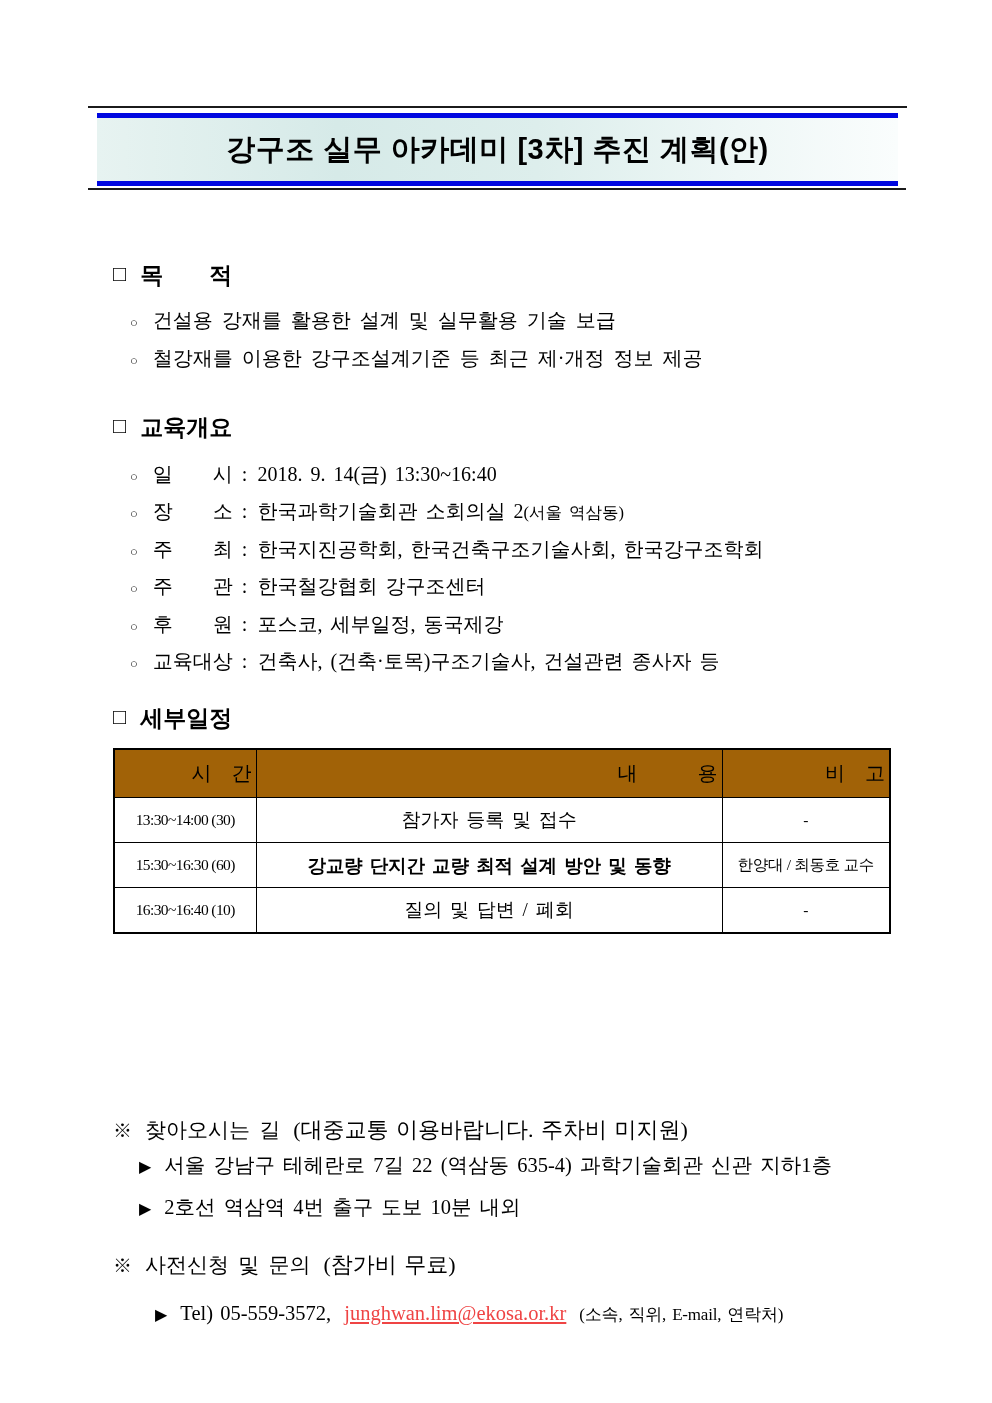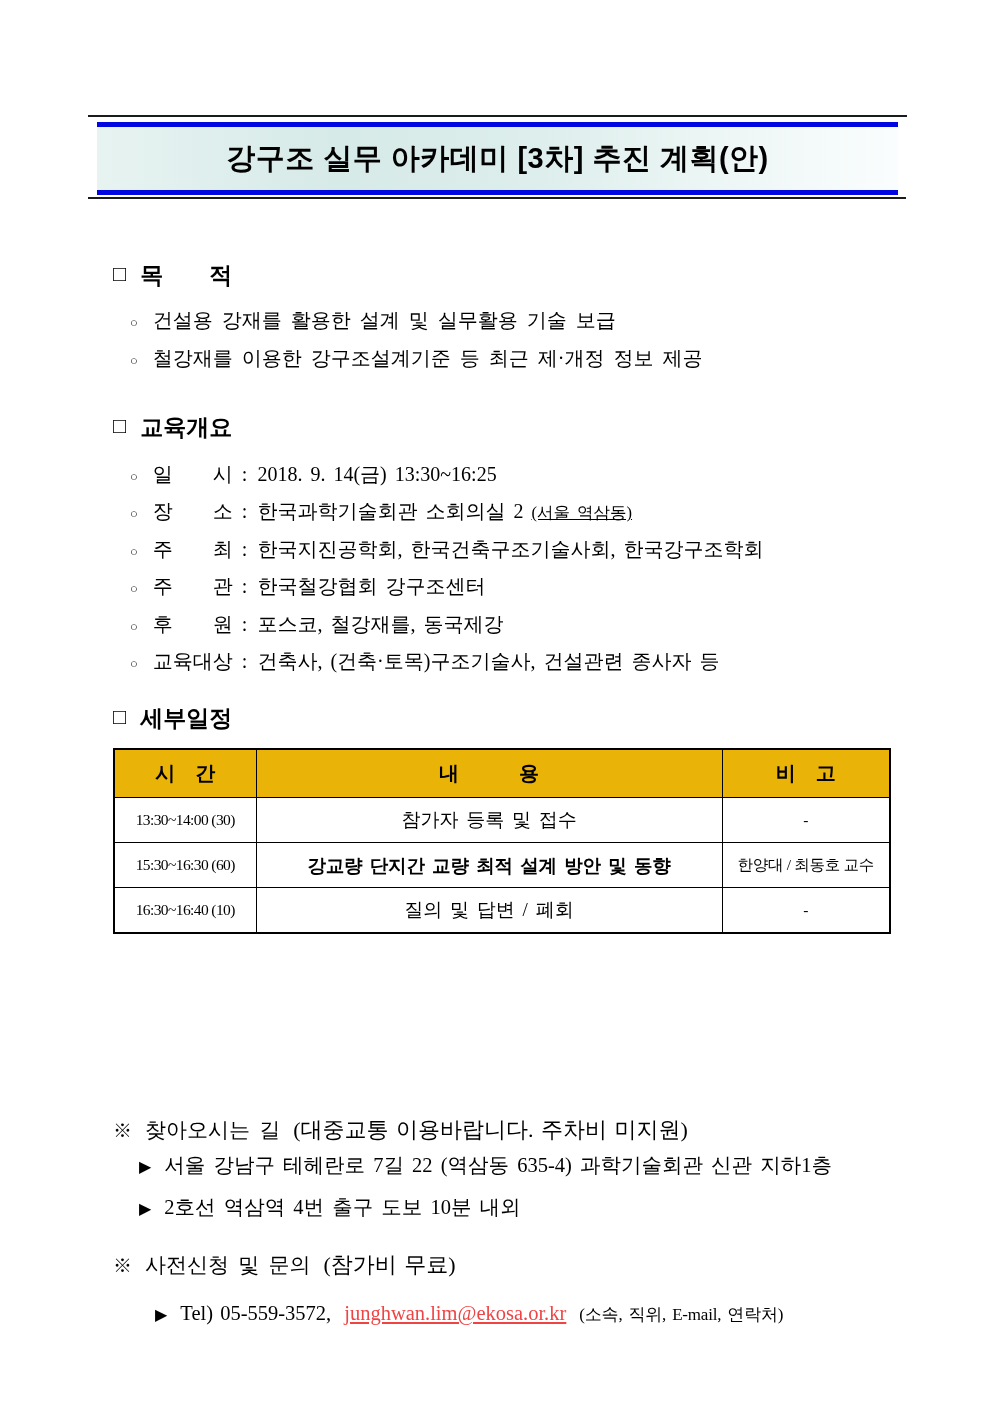--- a/index.html
+++ b/index.html
@@ -2,21 +2,21 @@
 <html lang="ko"><head>
 <meta charset="utf-8">
 <style>
   html,body{margin:0;padding:0;background:#ffffff;}
   .page{
     position:relative;width:992px;height:1403px;background:#ffffff;
     overflow:hidden;color:#000;font-family:"Liberation Serif","DejaVu Serif",serif;
   }
 
   
-  .banner{position:absolute;left:88px;top:115px;width:819px;text-align:center;}
+  .banner{position:absolute;left:88px;top:106px;width:819px;text-align:center;}
   .rule{height:2px;background:#1b1b1b;}
   .rule.bottom{width:818px;}
   .banner-inner{
     margin:5px 9px 2px 9px;height:63px;
     border-top:5px solid #0007e0;border-bottom:5px solid #0007e0;
     background:linear-gradient(90deg,#e7f3f1 0%,#d6eae8 30%,#ddeeec 55%,#eef7f6 80%,#fafdfd 100%);
     display:flex;align-items:center;justify-content:center;
   }
   .banner-title{
     font-family:"Liberation Sans","DejaVu Sans",sans-serif;
@@ -39,21 +39,21 @@
   .ov-items{margin-top:14px;}
   .ov-line{display:flex;align-items:baseline;padding-left:17px;font-size:20px;line-height:35.4px;word-spacing:3px;}
   .ov-line .circ-marker{margin-right:15px;}
   .ov-label{display:inline-block;width:85px;white-space:pre;}
   .ov-colon{margin:0 10px 0 4px;}
   .ov-note{font-size:16.5px;}
 
   .schedule{top:703px;}
   table.sched{margin-top:14px;border-collapse:collapse;table-layout:fixed;width:776px;border:2px solid #000;}
   .sched th,.sched td{border:1px solid #000;text-align:center;vertical-align:middle;padding:0 4px;overflow:hidden;}
-  .sched th{height:47px;background:#eab308;font-weight:700;font-size:20px;white-space:pre;}
+  .sched th{height:47px;background:#a16207;font-weight:400;font-size:20px;white-space:pre;text-align:right;}
   .sched td{height:44px;}
   .td-time{font-size:15.5px;letter-spacing:-.6px;white-space:nowrap;}
   .td-content{font-size:19px;word-spacing:3px;}
   tr.bold-row .td-content{font-weight:bold;font-size:18.5px;letter-spacing:-.2px;}
   .td-remark{font-size:15.5px;letter-spacing:-.3px;white-space:nowrap;}
 
   .directions{top:1115px;}
   .note-head{display:flex;align-items:baseline;gap:13px;font-size:21px;word-spacing:4px;}
   .ref-marker{font-size:19px;}
   .note-note{font-size:22px;word-spacing:2px;}
@@ -101,46 +101,46 @@
   <div class="section overview">
     <div class="sec-head">
       <span class="sq-marker">□</span>
       <span>교육개요</span>
     </div>
     <div class="ov-items">
       <div class="ov-line">
         <span class="circ-marker">○</span>
         <span class="ov-label">일　　시</span>
         <span class="ov-colon">:</span>
-        <span>2018. 9. 14(금) 13:30~16:25</span>
+        <span>2018. 9. 14(금) 13:30~16:40</span>
       </div>
       <div class="ov-line">
         <span class="circ-marker">○</span>
         <span class="ov-label">장　　소</span>
         <span class="ov-colon">:</span>
         <span>한국과학기술회관 소회의실 2</span>
-        <span class="ov-note" style="margin-left:8px;text-decoration:underline;">(서울 역삼동)</span>
+        <span class="ov-note" style="">(서울 역삼동)</span>
       </div>
       <div class="ov-line">
         <span class="circ-marker">○</span>
         <span class="ov-label">주　　최</span>
         <span class="ov-colon">:</span>
         <span>한국지진공학회, 한국건축구조기술사회, 한국강구조학회</span>
       </div>
       <div class="ov-line">
         <span class="circ-marker">○</span>
         <span class="ov-label">주　　관</span>
         <span class="ov-colon">:</span>
         <span>한국철강협회 강구조센터</span>
       </div>
       <div class="ov-line">
         <span class="circ-marker">○</span>
         <span class="ov-label">후　　원</span>
         <span class="ov-colon">:</span>
-        <span>포스코, 철강재를, 동국제강</span>
+        <span>포스코, 세부일정, 동국제강</span>
       </div>
       <div class="ov-line">
         <span class="circ-marker">○</span>
         <span class="ov-label">교육대상</span>
         <span class="ov-colon">:</span>
         <span>건축사, (건축·토목)구조기술사, 건설관련 종사자 등</span>
       </div>
     </div>
   </div>
 

